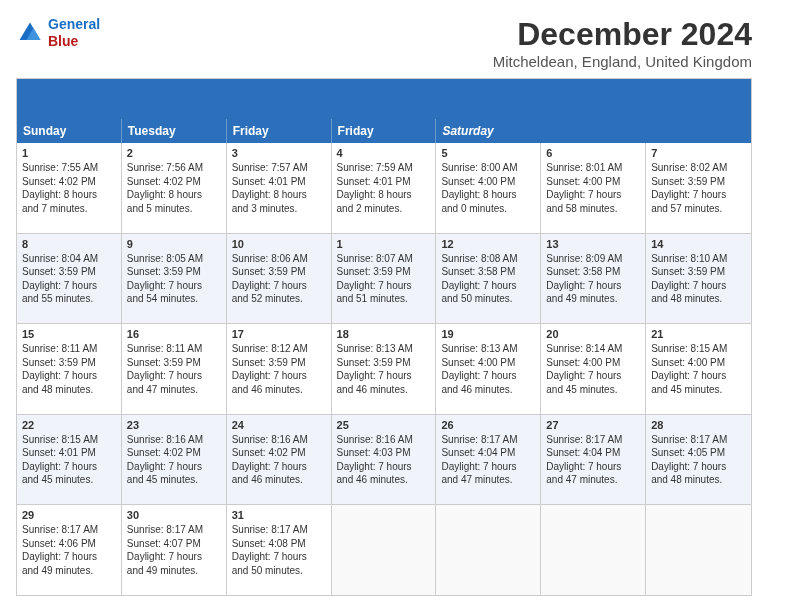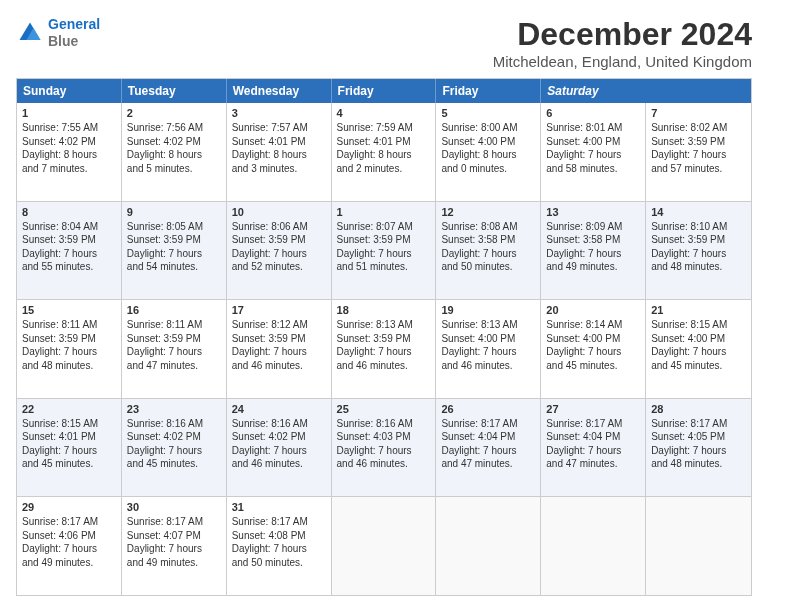--- a/index.html
+++ b/index.html
@@ -64,20 +64,21 @@
       grid-template-columns: repeat(7, 1fr);
       background: #2c6fba;
     }
     .cal-header-cell {
       color: #fff;
       font-weight: bold;
       font-size: 12px;
       padding: 5px 6px;
       text-align: left;
       border-right: 1px solid rgba(255,255,255,0.3);
+      margin-top: 40px;
     }
     .cal-header-cell:last-child { border-right: none; font-style: italic; }
     .cal-body {
       flex: 1;
       display: flex;
       flex-direction: column;
     }
     .cal-row {
       display: grid;
       grid-template-columns: repeat(7, 1fr);
@@ -113,34 +114,33 @@
 
 <div class="page">
   <div class="header">
     <div class="logo">
       <svg class="logo-icon" viewBox="0 0 32 32">
         <polygon points="16,4 28,24 4,24" fill="#1a6fc4"></polygon>
         <polygon points="20,10 28,24 12,24" fill="#4da3e8" opacity="0.7"></polygon>
       </svg>
       <div class="logo-text">
         <div><span>General</span></div>
-        <div><span style="color:#737373">Blue</span></div>
+        <div><span style="color:#b91c1c">Blue</span></div>
       </div>
     </div>
     <div class="title-block">
       <div class="main-title">December 2024</div>
       <div class="subtitle">Mitcheldean, England, United Kingdom</div>
     </div>
   </div>
 
   <div class="calendar">
     <div class="cal-header" id="cal-header-row">
         <div class="cal-header-cell">Sunday</div>
         <div class="cal-header-cell">Tuesday</div>
-        <div class="cal-header-cell">Wednesday</div>
         <div class="cal-header-cell">Friday</div>
         <div class="cal-header-cell">Friday</div>
         <div class="cal-header-cell">Saturday</div>
       </div>
     <div class="cal-body" id="cal-body">
         <div class="cal-row">
           <div class="cal-cell">
             <div class="day-num">1</div>
             <div class="cell-text">Sunrise: 7:55 AM<br>Sunset: 4:02 PM<br>Daylight: 8 hours<br>and 7 minutes.</div>
           </div>

